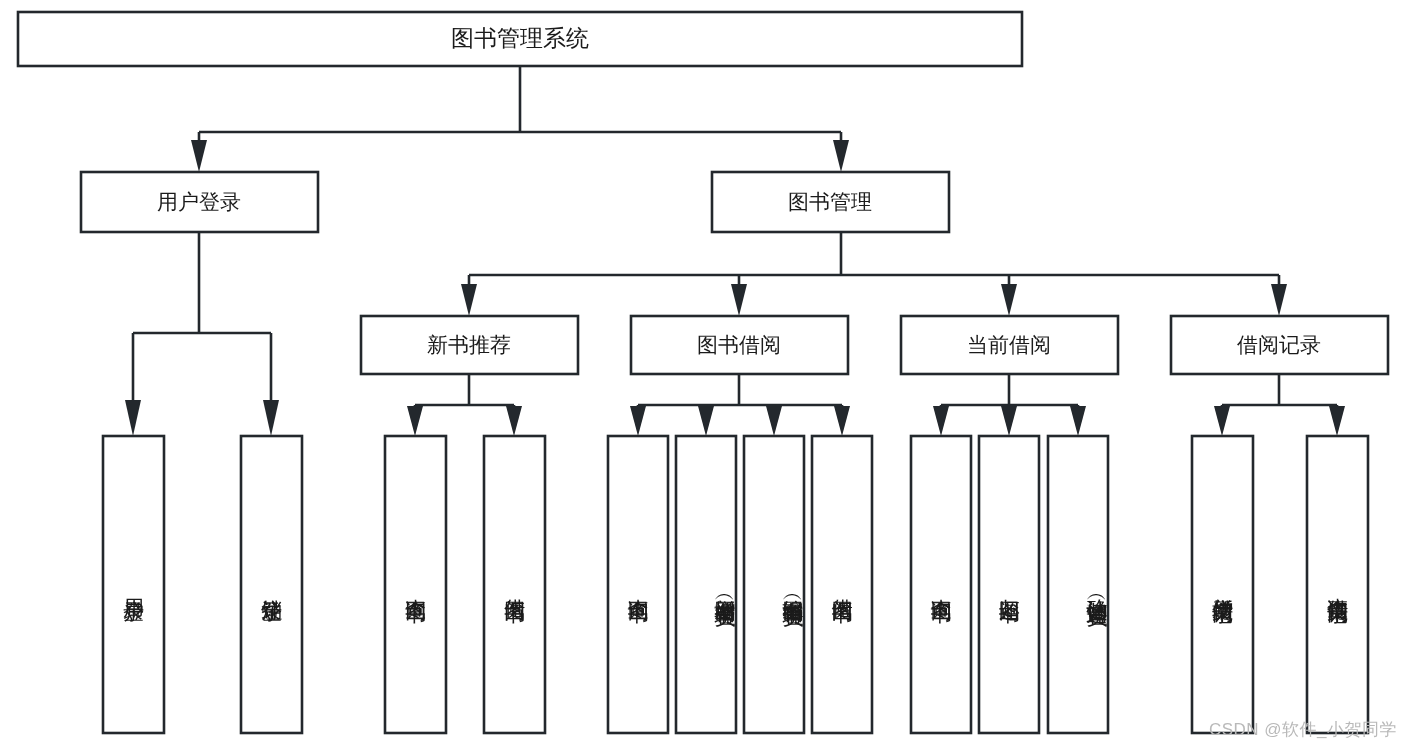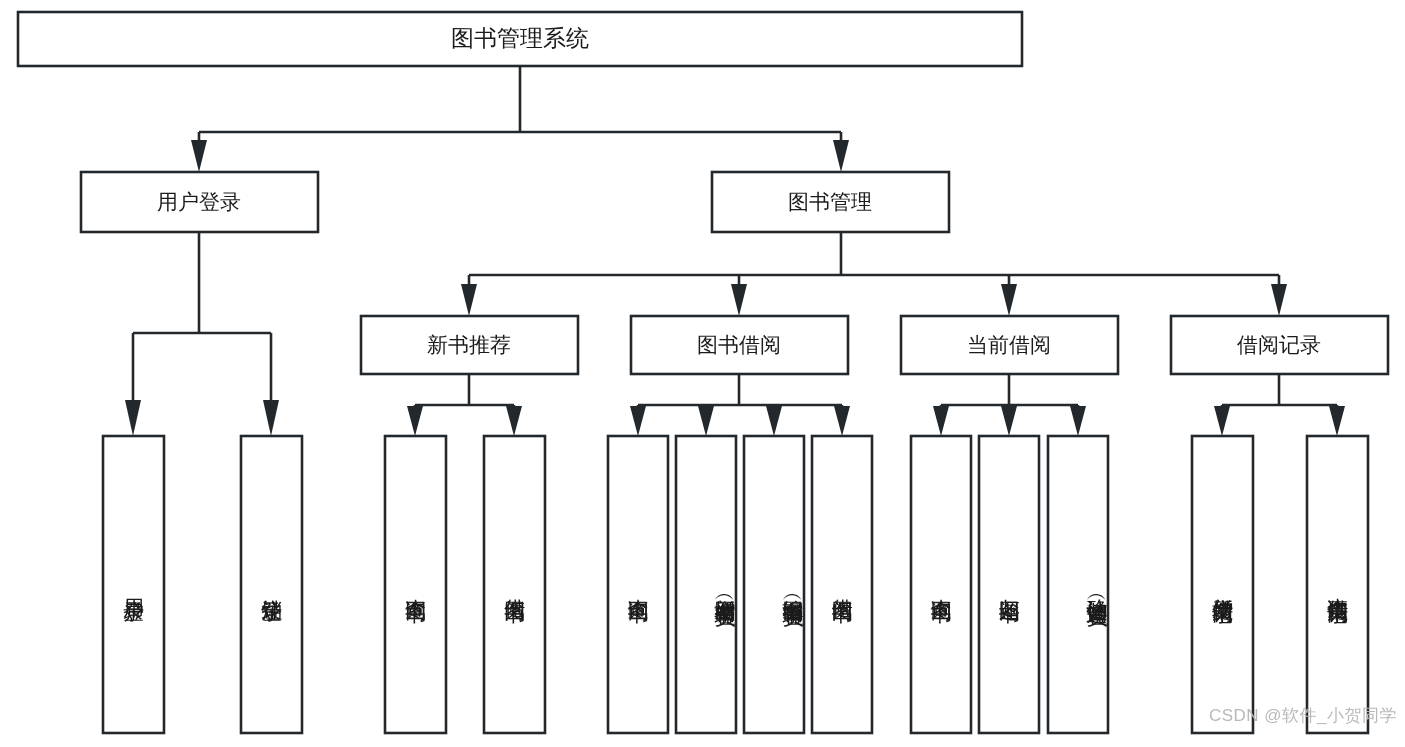--- a/index.html
+++ b/index.html
@@ -70,21 +70,21 @@
     align-items: center;
     justify-content: center;
     text-align: center;
     white-space: nowrap;
     pointer-events: none;
     user-select: none;
   }
   .watermark {
     position: absolute;
     right: 8px;
-    bottom: 20px;
+    bottom: 6px;
     font-family: "Liberation Sans", "DejaVu Sans", sans-serif;
     font-size: 17px;
     color: #b9b9b9;
     letter-spacing: 0.5px;
     white-space: nowrap;
     user-select: none;
   }
 </style>
 </head>
 <body>

